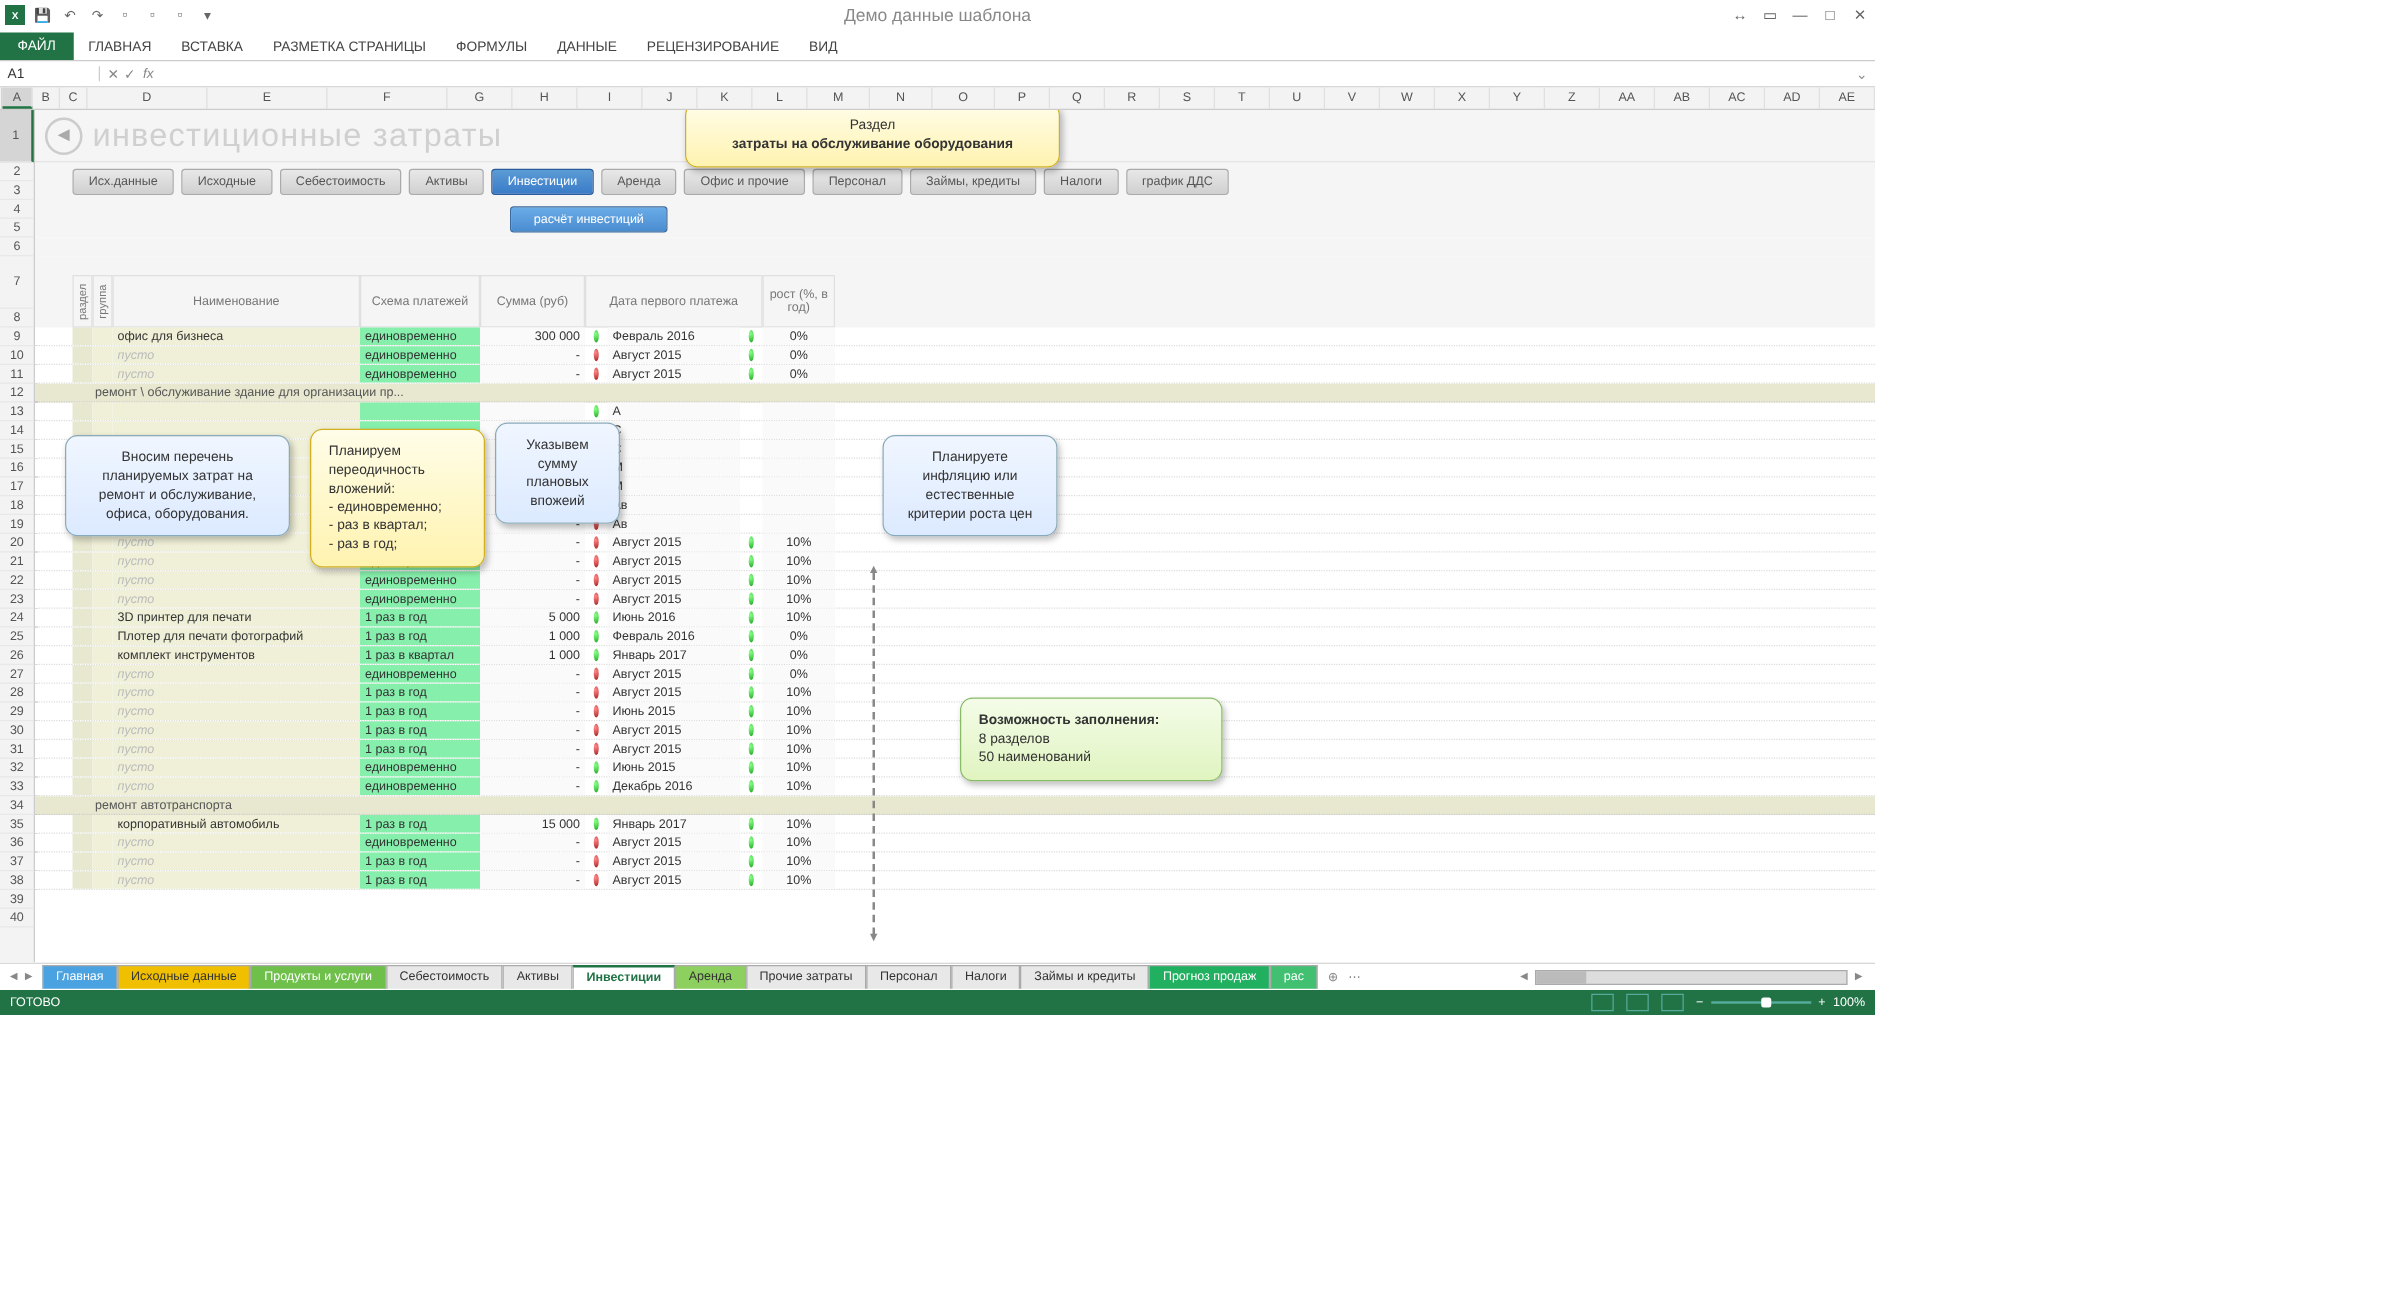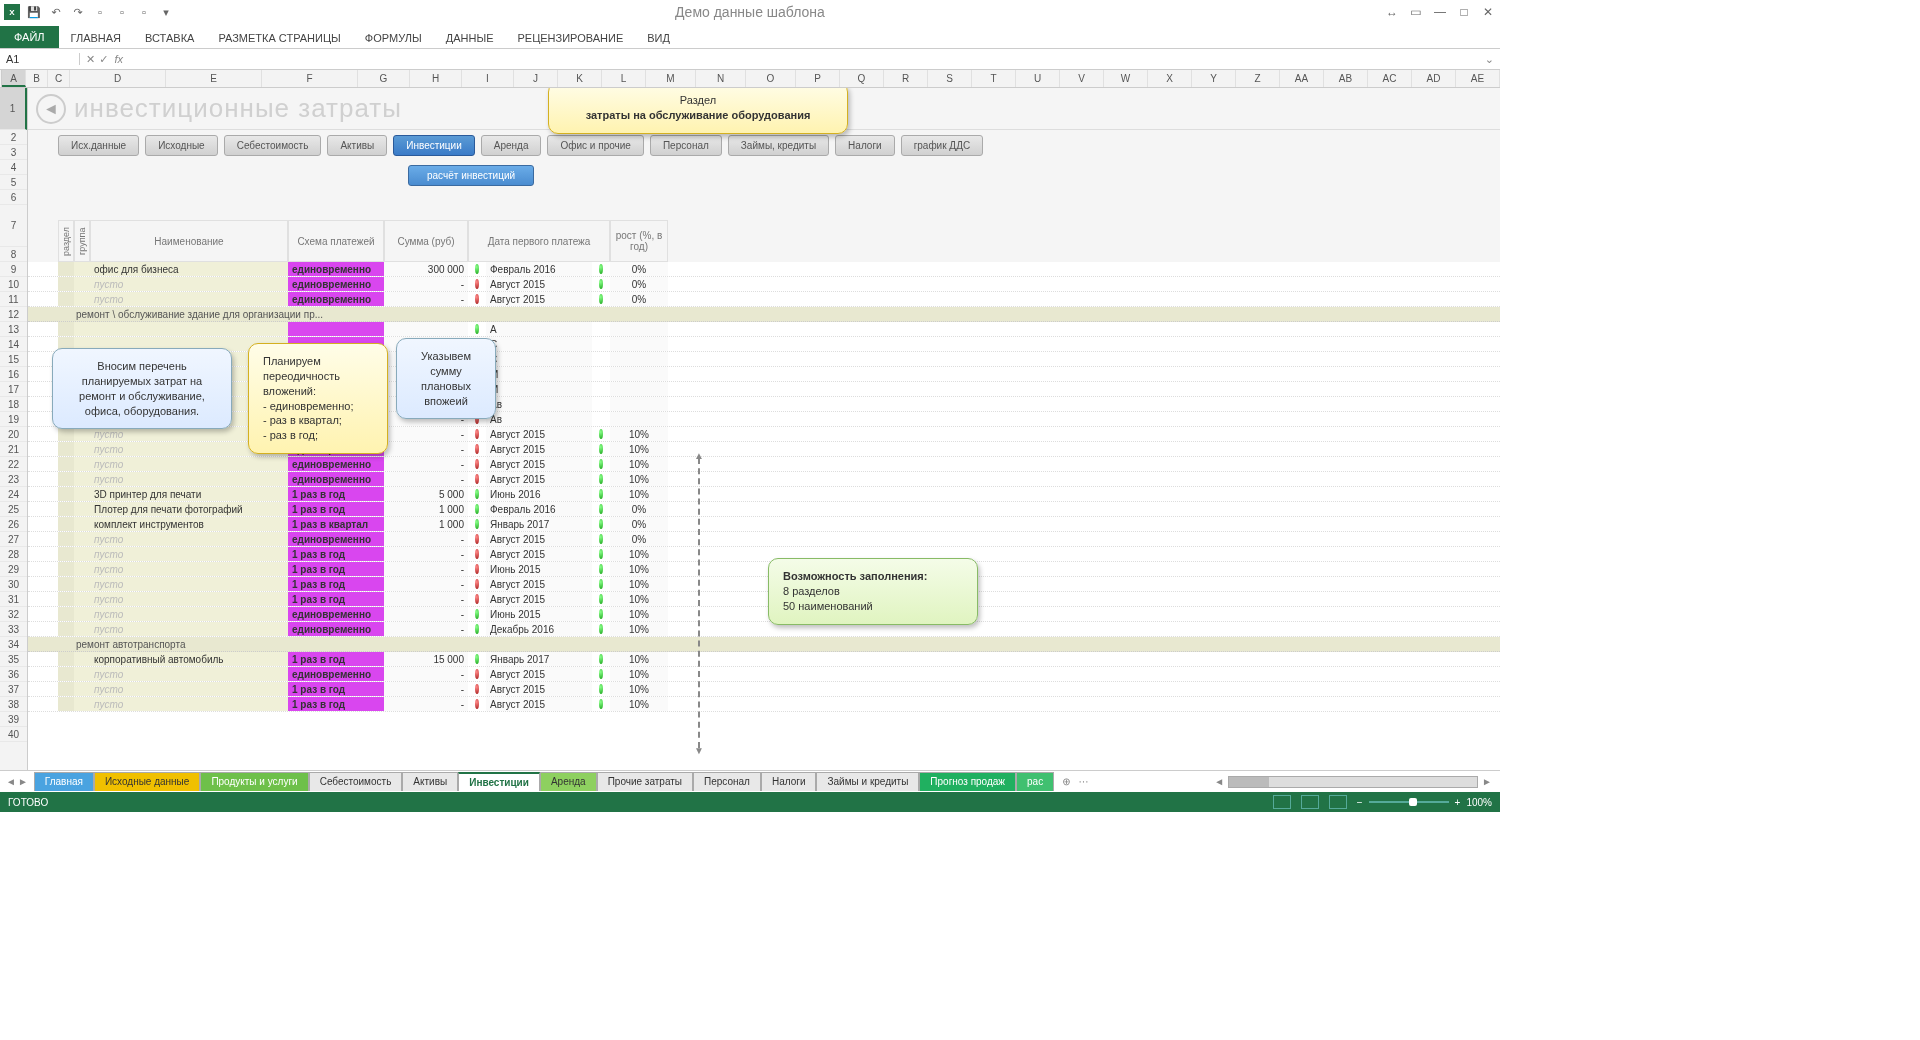--- a/index.html
+++ b/index.html
@@ -57,21 +57,21 @@
 
 .table-hdr{height:42px;display:flex;font-size:10px;color:#777;background:#f5f5f5;}
 .th{display:flex;align-items:center;justify-content:center;border:1px solid #e0e0e0;text-align:center;}
 .th.vert{writing-mode:vertical-rl;transform:rotate(180deg);font-size:9px;padding:2px;}
 
 .section-hdr{height:15px;background:#e8e8d0;font-size:10px;color:#555;padding-left:48px;display:flex;align-items:center;border-bottom:1px dotted #ccc;}
 .data-row{height:15px;display:flex;font-size:10px;color:#333;border-bottom:1px dotted #ddd;}
 .cell{display:flex;align-items:center;padding:0 4px;overflow:hidden;white-space:nowrap;}
 .cell.name{background:#f0f0d8;}
 .cell.name.empty{color:#bbb;font-style:italic;}
-.cell.scheme{background:#d946ef;font-weight:bold;}
+.cell.scheme{background:#86efac;}
 .cell.sum{justify-content:flex-end;background:#fafafa;}
 .cell.date{background:#fafafa;}
 .cell.growth{justify-content:center;background:#fafafa;}
 .dot{width:10px;height:10px;border-radius:50%;margin:0 3px;}
 .dot.g{background:radial-gradient(circle at 30% 30%,#8f8,#2a2);}
 .dot.r{background:radial-gradient(circle at 30% 30%,#f88,#a22);}
 
 
 .callout{position:absolute;border-radius:10px;padding:10px 14px;font-size:11px;color:#333;box-shadow:2px 3px 5px rgba(0,0,0,.25);z-index:10;text-align:center;line-height:1.35;}
 .callout.yellow{background:linear-gradient(#fffde8,#fff3b0);border:1px solid #d4b020;}
@@ -712,20 +712,21 @@
       <div class="callout yellow" style="left:520px;top:-6px;width:300px;">
         <div>Раздел</div>
         <b>затраты на обслуживание оборудования</b>
       </div>
       <div class="callout blue" style="left:24px;top:260px;width:180px;">Вносим перечень планируемых затрат на ремонт и обслуживание, офиса, оборудования.</div>
       <div class="callout yellow" style="left:220px;top:255px;width:140px;white-space:pre-line;text-align:left;">Планируем переодичность вложений:
 - единовременно;
 - раз в квартал;
 - раз в год;</div>
       <div class="callout blue" style="left:368px;top:250px;width:100px;">Указывем сумму плановых впожеий</div>
+      <div class="callout blue" style="left:678px;top:260px;width:140px;">Планируете инфляцию или естественные критерии роста цен</div>
       <div class="callout green" style="left:740px;top:470px;width:210px;">
         <b>Возможность заполнения:</b><br>
         <span>8 разделов</span><br>
         <span>50 наименований</span>
       </div>
       <div class="vdots" style="left:670px;top:370px;height:290px;"></div>
     </div>
   </div>
 
   <div class="sheettabs">

